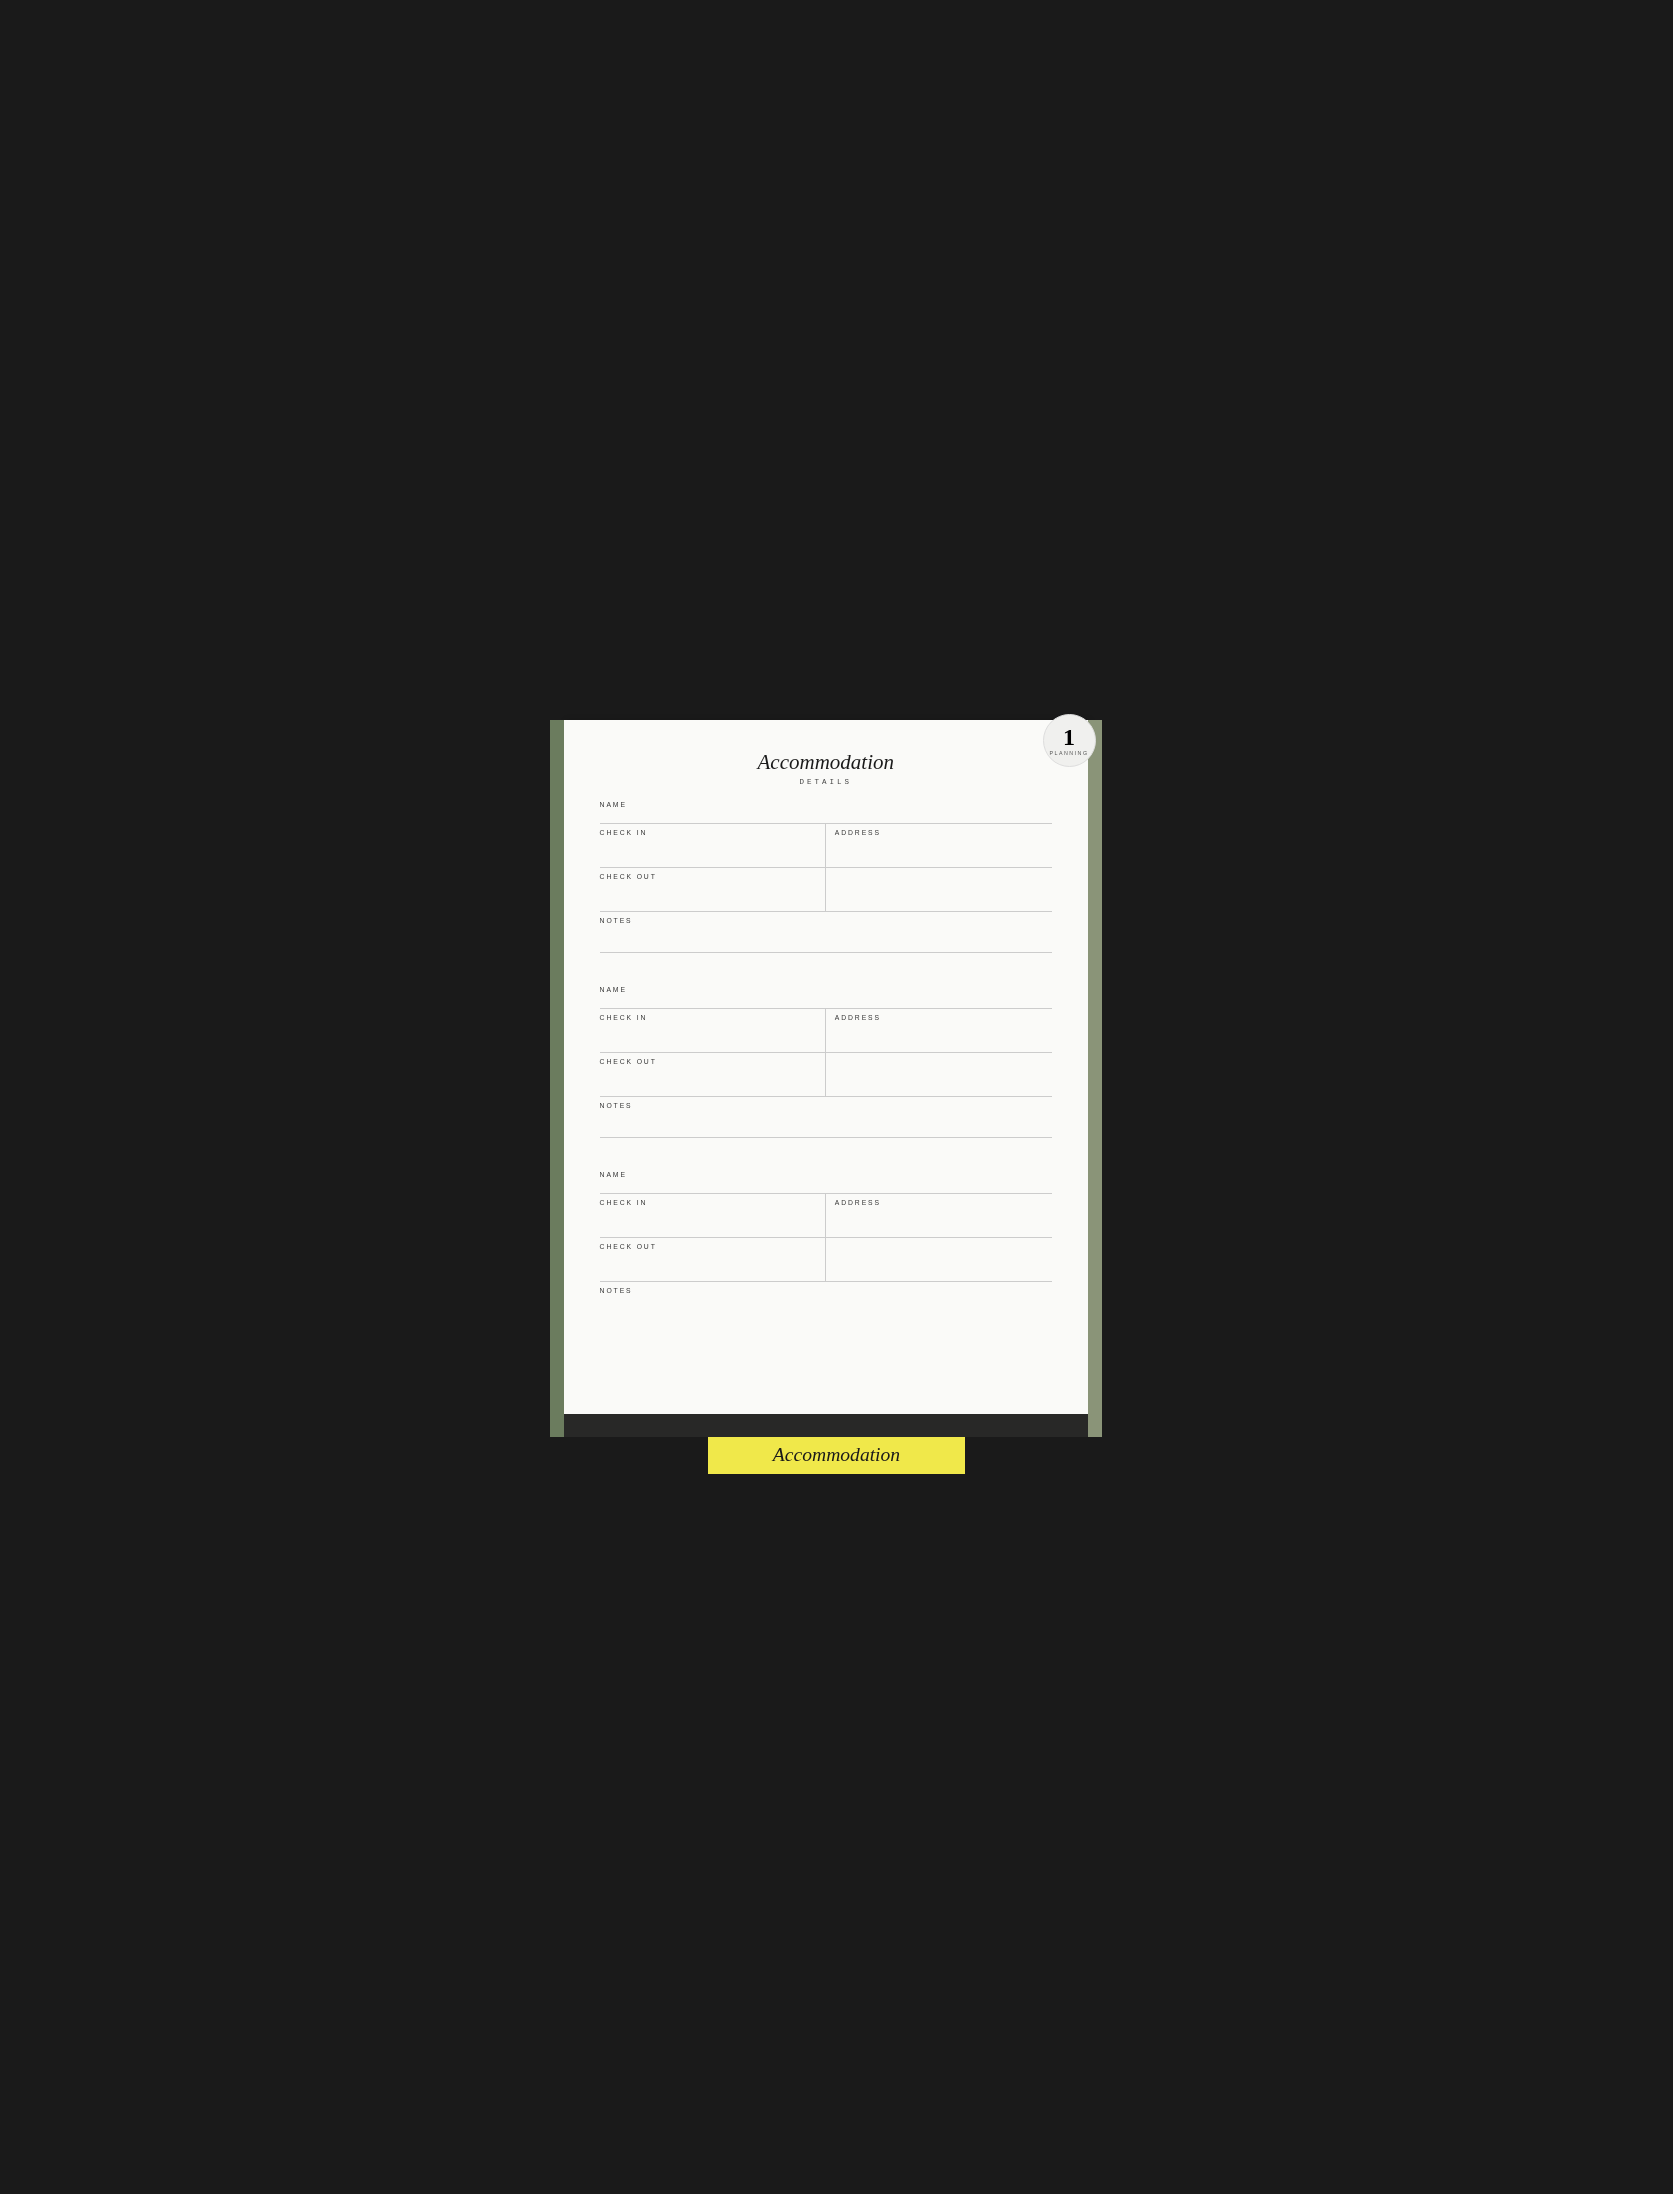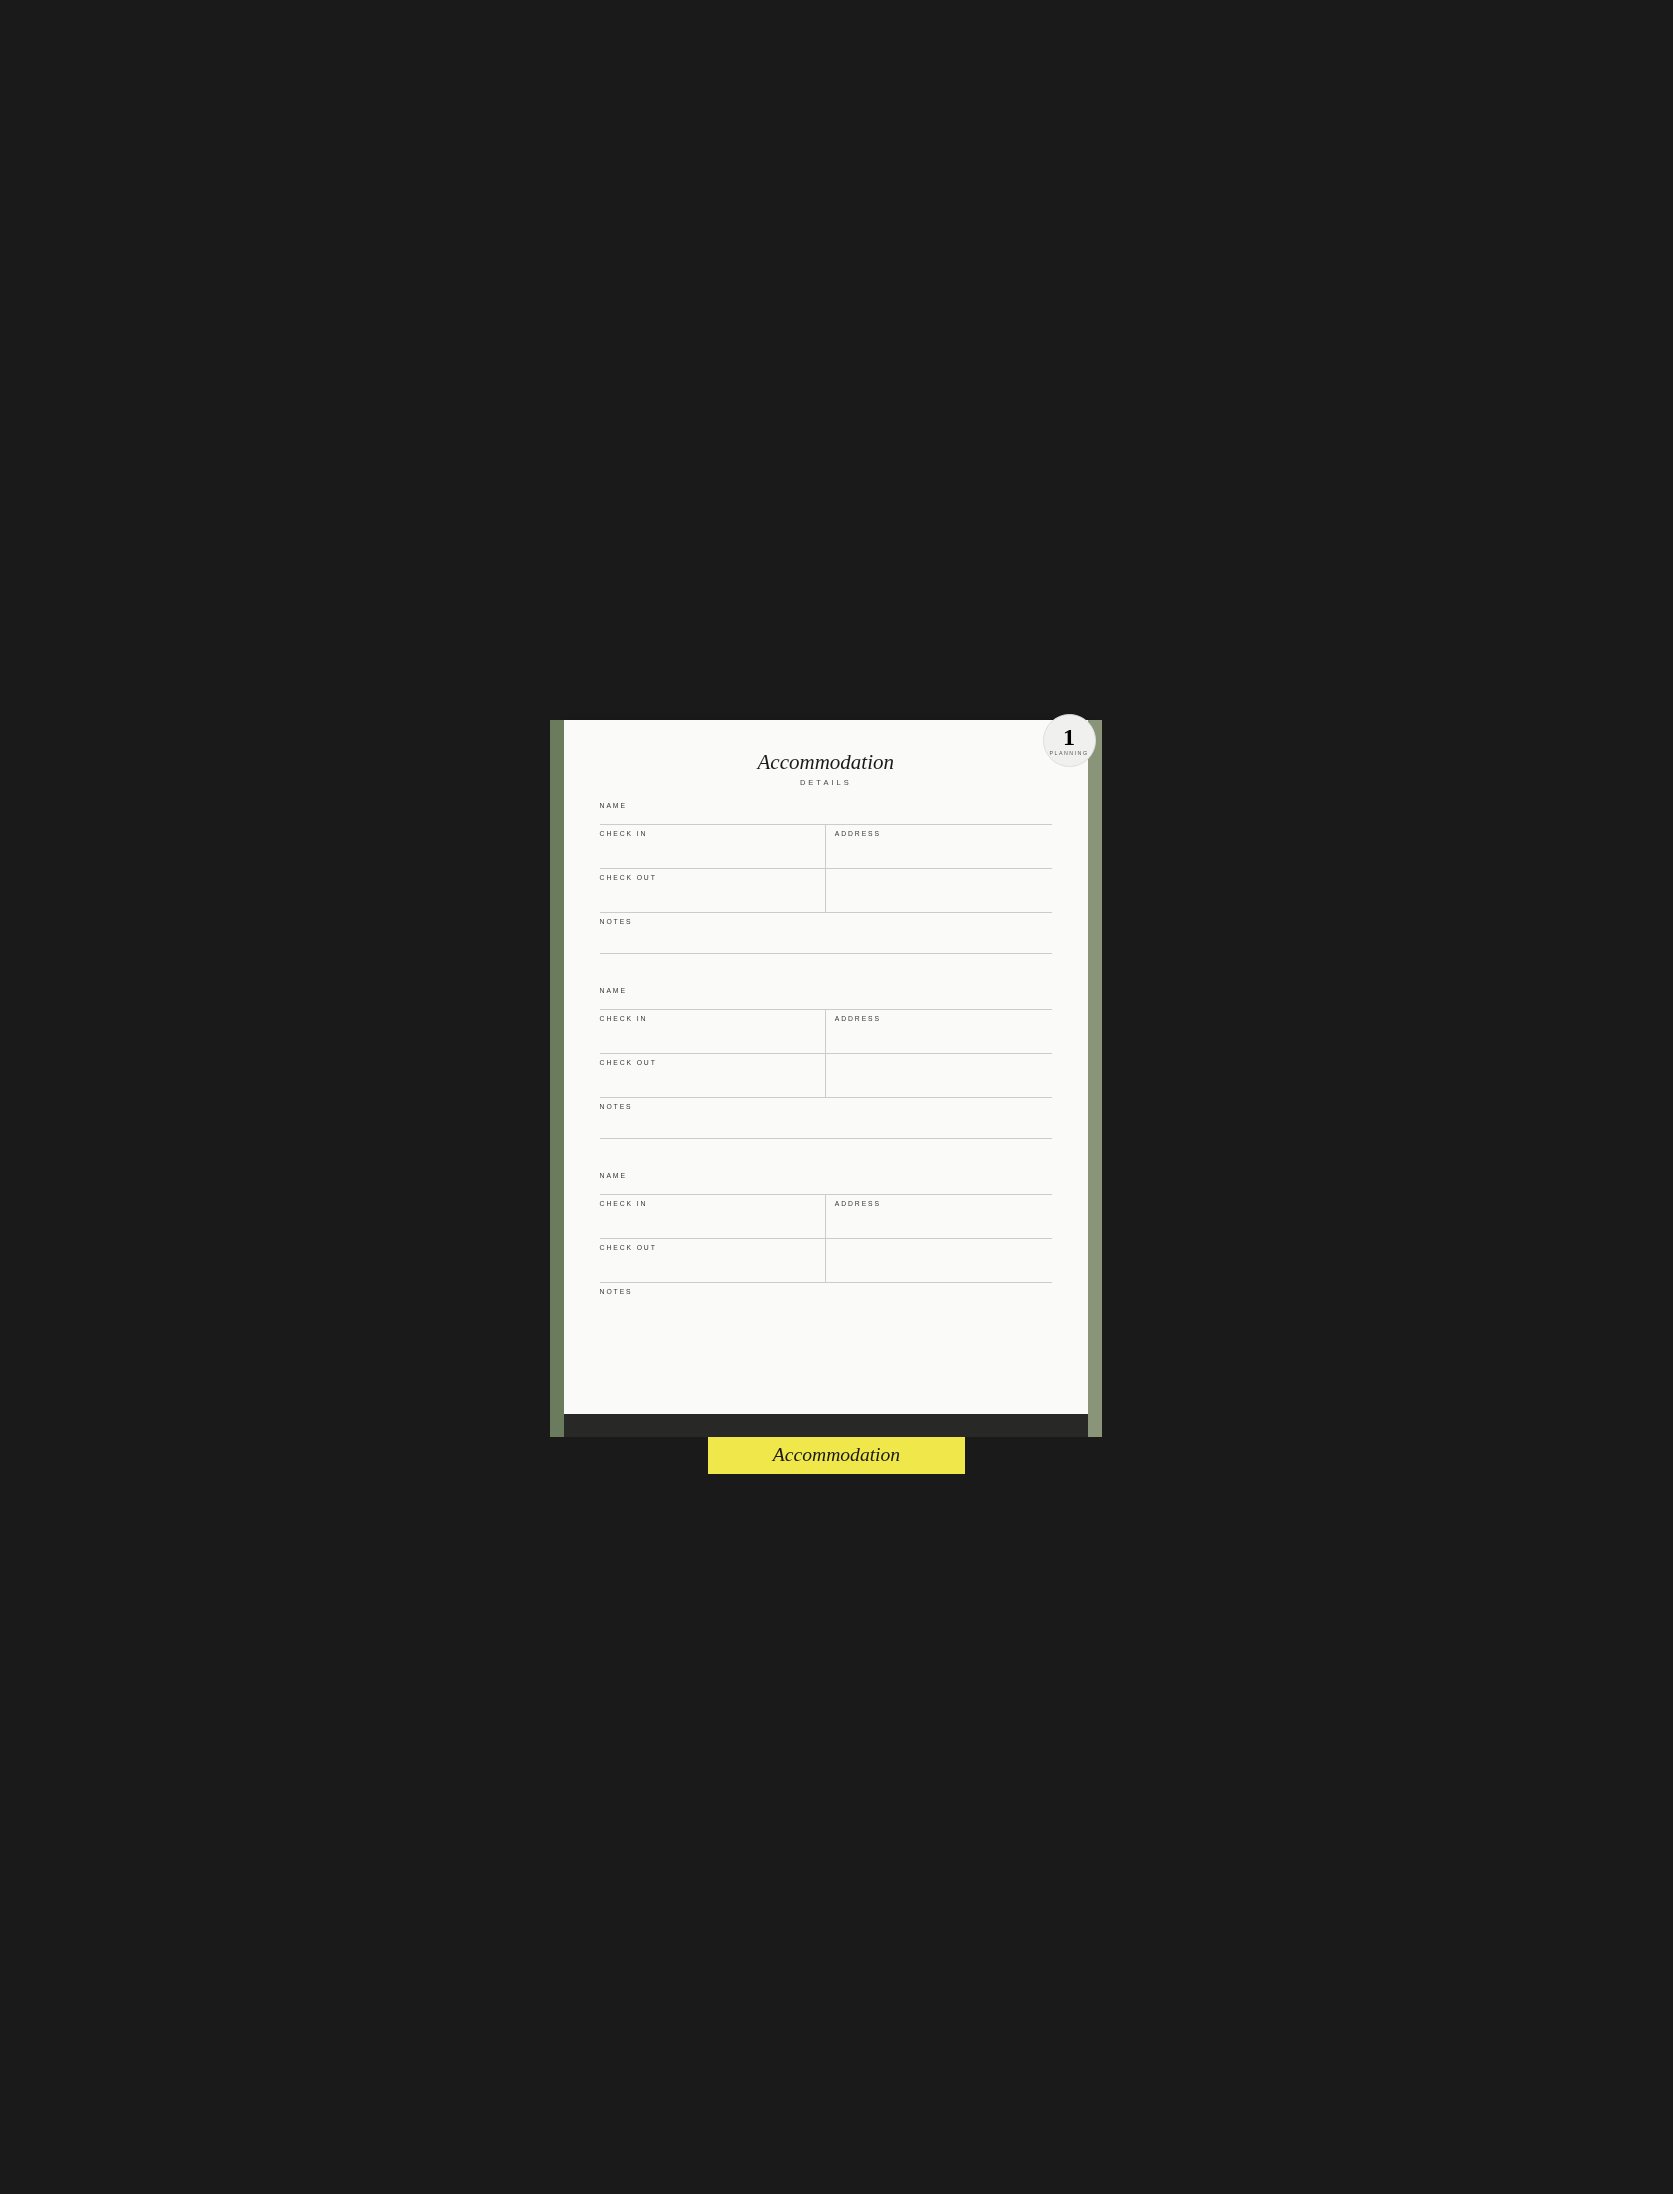--- a/index.html
+++ b/index.html
@@ -102,21 +102,21 @@
       color: #1a1a1a;
       margin-bottom: 3px;
       margin-top: 6px;
     }
 
     .page-subtitle {
       text-align: center;
       font-size: 7.5px;
       letter-spacing: 3px;
       text-transform: uppercase;
-      font-family: Liberation Sans, sans-serif;
+      font-family: Liberation Mono, monospace;
       color: #444;
       margin-bottom: 15px;
     }
 
     .accommodation-entry {
       margin-bottom: 12px;
     }
 
     .field-label {
       font-size: 6.8px;

